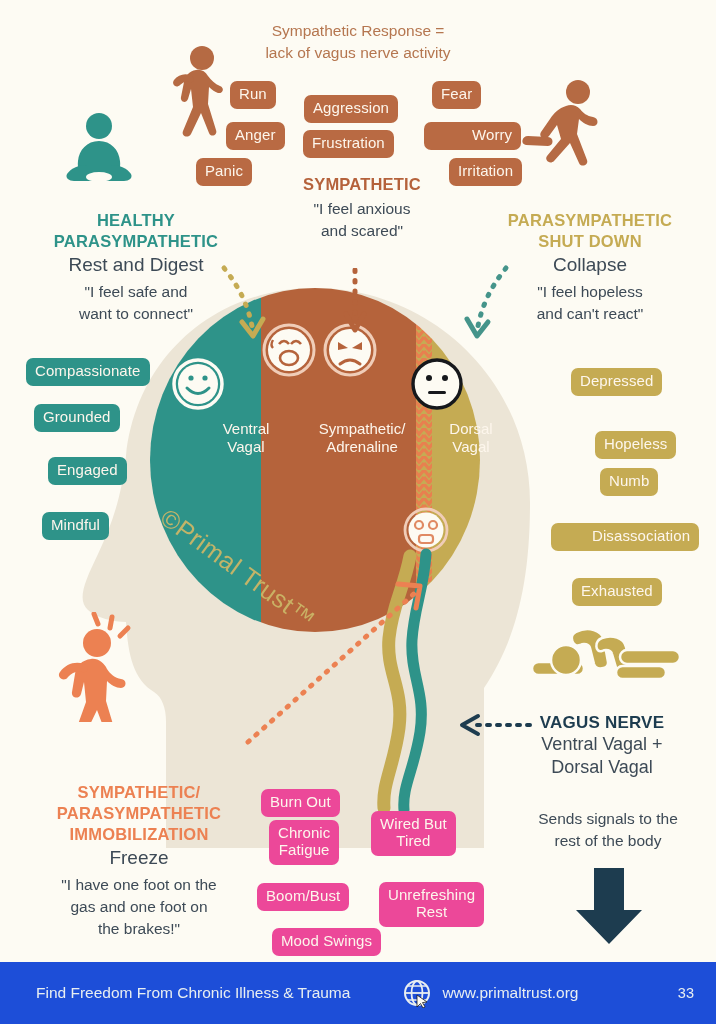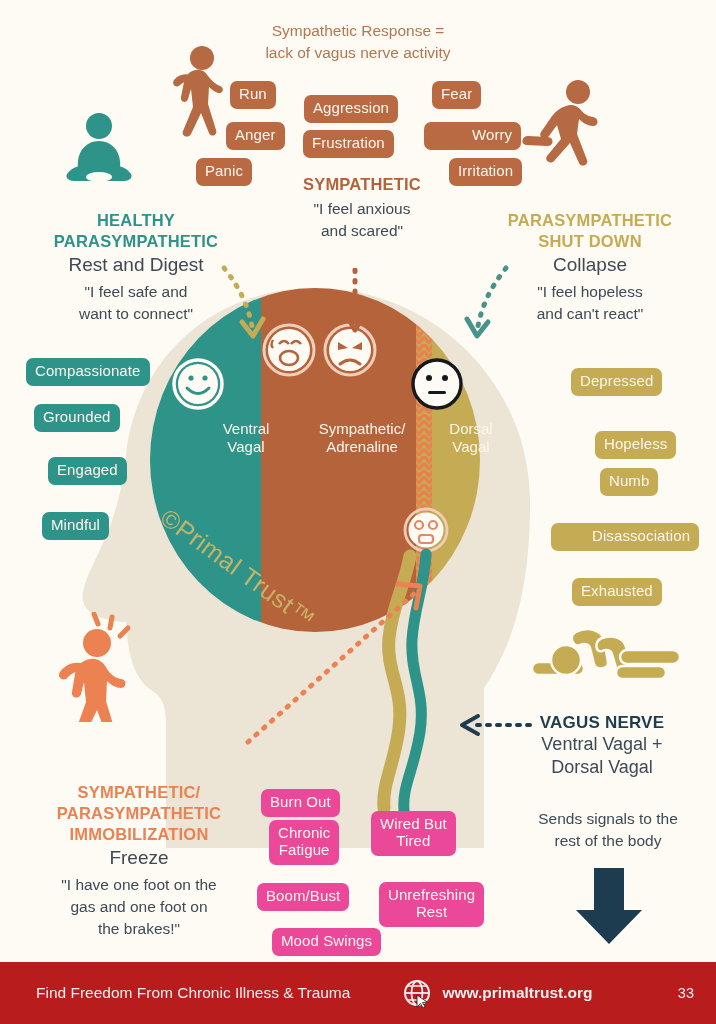--- a/index.html
+++ b/index.html
@@ -84,21 +84,21 @@
   
   #vagus-block{position:absolute;left:502px;top:713px;width:200px;text-align:center;}
   #vagus-block .vhead{font-weight:bold;font-size:17px;color:#1d3c4f;letter-spacing:.2px;}
   #vagus-block .vsub{font-size:18px;color:#3d4a56;line-height:1.3;}
   #sends{position:absolute;left:512px;top:808px;width:192px;text-align:center;
          font-size:15.5px;color:#3d4a56;line-height:1.4;}
 
   
   #footer{
     position:absolute;left:0;top:962px;width:716px;height:62px;
-    background:#b91c1c;color:#e8eef1;
+    background:#1d4ed8;color:#e8eef1;
     display:flex;align-items:center;
   }
   #footer .f-tagline{font-size:15.5px;margin-left:36px;}
   #footer .f-globe{margin-left:52px;display:flex;align-items:center;}
   #footer .f-url{font-size:15.5px;margin-left:10px;}
   #footer .f-page{position:absolute;right:22px;font-size:14.5px;}
 </style>
 </head>
 <body>
 
@@ -346,16 +346,16 @@
    <div class="f-globe">
      <svg width="30" height="30" viewBox="0 0 30 30">
        <circle cx="15" cy="15" r="12" fill="none" stroke="#e8eef1" stroke-width="2"></circle>
        <ellipse cx="15" cy="15" rx="5.5" ry="12" fill="none" stroke="#e8eef1" stroke-width="1.8"></ellipse>
        <line x1="3" y1="15" x2="27" y2="15" stroke="#e8eef1" stroke-width="1.8"></line>
        <line x1="5" y1="8" x2="25" y2="8" stroke="#e8eef1" stroke-width="1.5"></line>
        <line x1="5" y1="22" x2="25" y2="22" stroke="#e8eef1" stroke-width="1.5"></line>
        <path d="M15 17 L15 29 L18.5 25.5 L21 30 L23 28.8 L20.5 24.6 L25 24 Z" fill="#fdfbf3" stroke="#16181c" stroke-width="0.8"></path>
      </svg>
    </div>
-   <a class="f-url" style="color:#e8eef1;text-decoration:none;font-weight:bold;">www.primaltrust.org</a>
+   <a class="f-url" style="color:#e8eef1;text-decoration:none;">www.primaltrust.org</a>
    <div class="f-page">33</div>
  </div>
 </div>
 
 </body></html>

